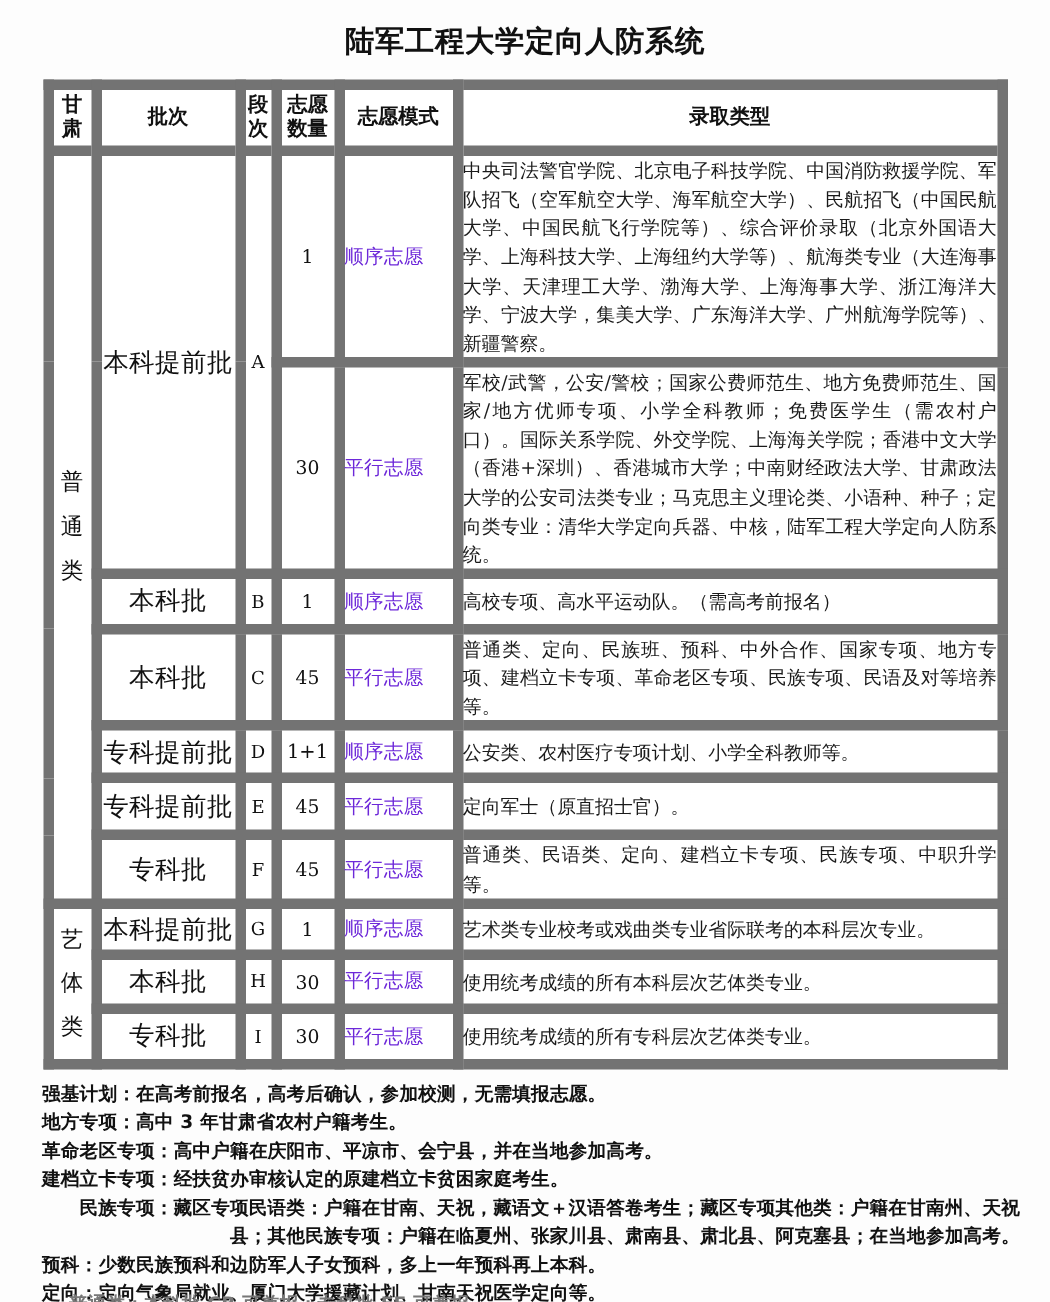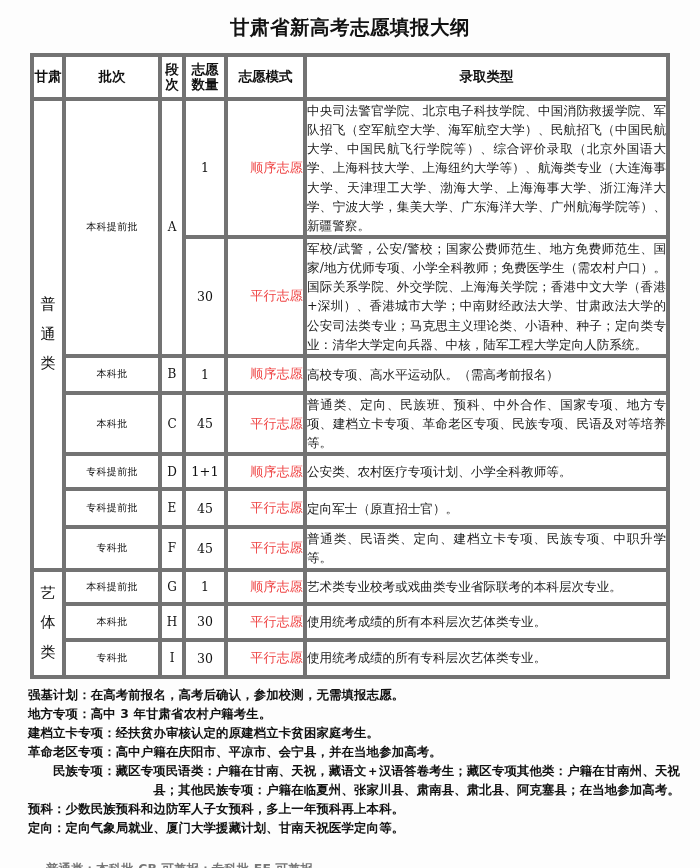--- a/index.html
+++ b/index.html
@@ -23,21 +23,21 @@
     color: #111;
   }
   #outline-table {
     width: 636px;
     margin: 0 auto;
     border-collapse: collapse;
     table-layout: fixed;
     background: #fff;
   }
   #outline-table td, #outline-table th {
-    border: 4px solid #737373;
+    border: 7px solid #737373;
     padding: 0;
     vertical-align: middle;
     font-weight: normal;
   }
   #outline-table thead th {
     height: 44px;
     font-size: 13.5px;
     font-weight: bold;
     text-align: center;
     line-height: 1.12;
@@ -54,43 +54,43 @@
   .cell-region {
     text-align: center;
     font-size: 15px;
     font-weight: bold;
     line-height: 1.95;
     color: #111;
     padding: 2px 0;
   }
   .cell-batch {
     text-align: center;
-    font-size: 10px;
+    font-size: 17px;
     font-weight: bold;
     color: #111;
     letter-spacing: 0.3px;
   }
   .cell-seg {
     text-align: center;
     font-size: 12px;
     font-family: "DejaVu Serif", "Liberation Serif", serif;
     color: #111;
   }
   .cell-qty {
     text-align: center;
     font-size: 12.5px;
     font-family: "DejaVu Serif", "Liberation Serif", serif;
     color: #111;
   }
   .cell-qty.bold { font-weight: bold; font-size: 13px; }
   .cell-mode {
-    text-align: right;
+    text-align: left;
     font-size: 13px;
     font-weight: bold;
-    color: #ef4444;
+    color: #6d28d9;
     letter-spacing: 0.2px;
   }
   .cell-type {
     text-align: left;
     font-size: 12.6px;
     line-height: 1.52;
     padding: 4px 7px 4px 8px;
     font-family: "DejaVu Serif", "Liberation Serif", serif;
     color: #1a1a1a;
     text-align: justify;
@@ -127,21 +127,21 @@
     font-size: 12.4px;
     font-weight: bold;
     color: #777;
     padding-left: 46px;
     letter-spacing: 0.15px;
   }
 </style>
 </head>
 <body>
 
-<div id="page-title">甘肃省新高考志愿填报大纲</div>
+<div id="page-title">陆军工程大学定向人防系统</div>
 
 <table id="outline-table">
   <colgroup>
     <col class="col-region">
       <col class="col-batch">
       <col class="col-seg">
     <col class="col-qty">
       <col class="col-mode">
       <col class="col-type">
   </colgroup>
@@ -227,21 +227,21 @@
       <td class="cell-qty">30</td>
       <td class="cell-mode">平行志愿</td>
       <td class="cell-type">使用统考成绩的所有专科层次艺体类专业。</td>
     </tr>
   </tbody>
 </table>
 
 <div id="notes">
   <div class="note-line">强基计划：在高考前报名，高考后确认，参加校测，无需填报志愿。</div>
   <div class="note-line">地方专项：高中 3 年甘肃省农村户籍考生。</div>
+  <div class="note-line">革命老区专项：高中户籍在庆阳市、平凉市、会宁县，并在当地参加高考。</div>
   <div class="note-line">建档立卡专项：经扶贫办审核认定的原建档立卡贫困家庭考生。</div>
-  <div class="note-line">革命老区专项：高中户籍在庆阳市、平凉市、会宁县，并在当地参加高考。</div>
   <div class="note-wrap">民族专项：藏区专项民语类：户籍在甘南、天祝，藏语文＋汉语答卷考生；藏区专项其他类：户籍在甘南州、天祝县；其他民族专项：户籍在临夏州、张家川县、肃南县、肃北县、阿克塞县；在当地参加高考。</div>
   <div class="note-line">预科：少数民族预科和边防军人子女预科，多上一年预科再上本科。</div>
   <div class="note-line">定向：定向气象局就业、厦门大学援藏计划、甘南天祝医学定向等。</div>
 
 </div>
 
 <div class="clip-bottom">普通类：本科批 CB 可兼报；专科批 EF 可兼报。</div>
 
 </body></html>

